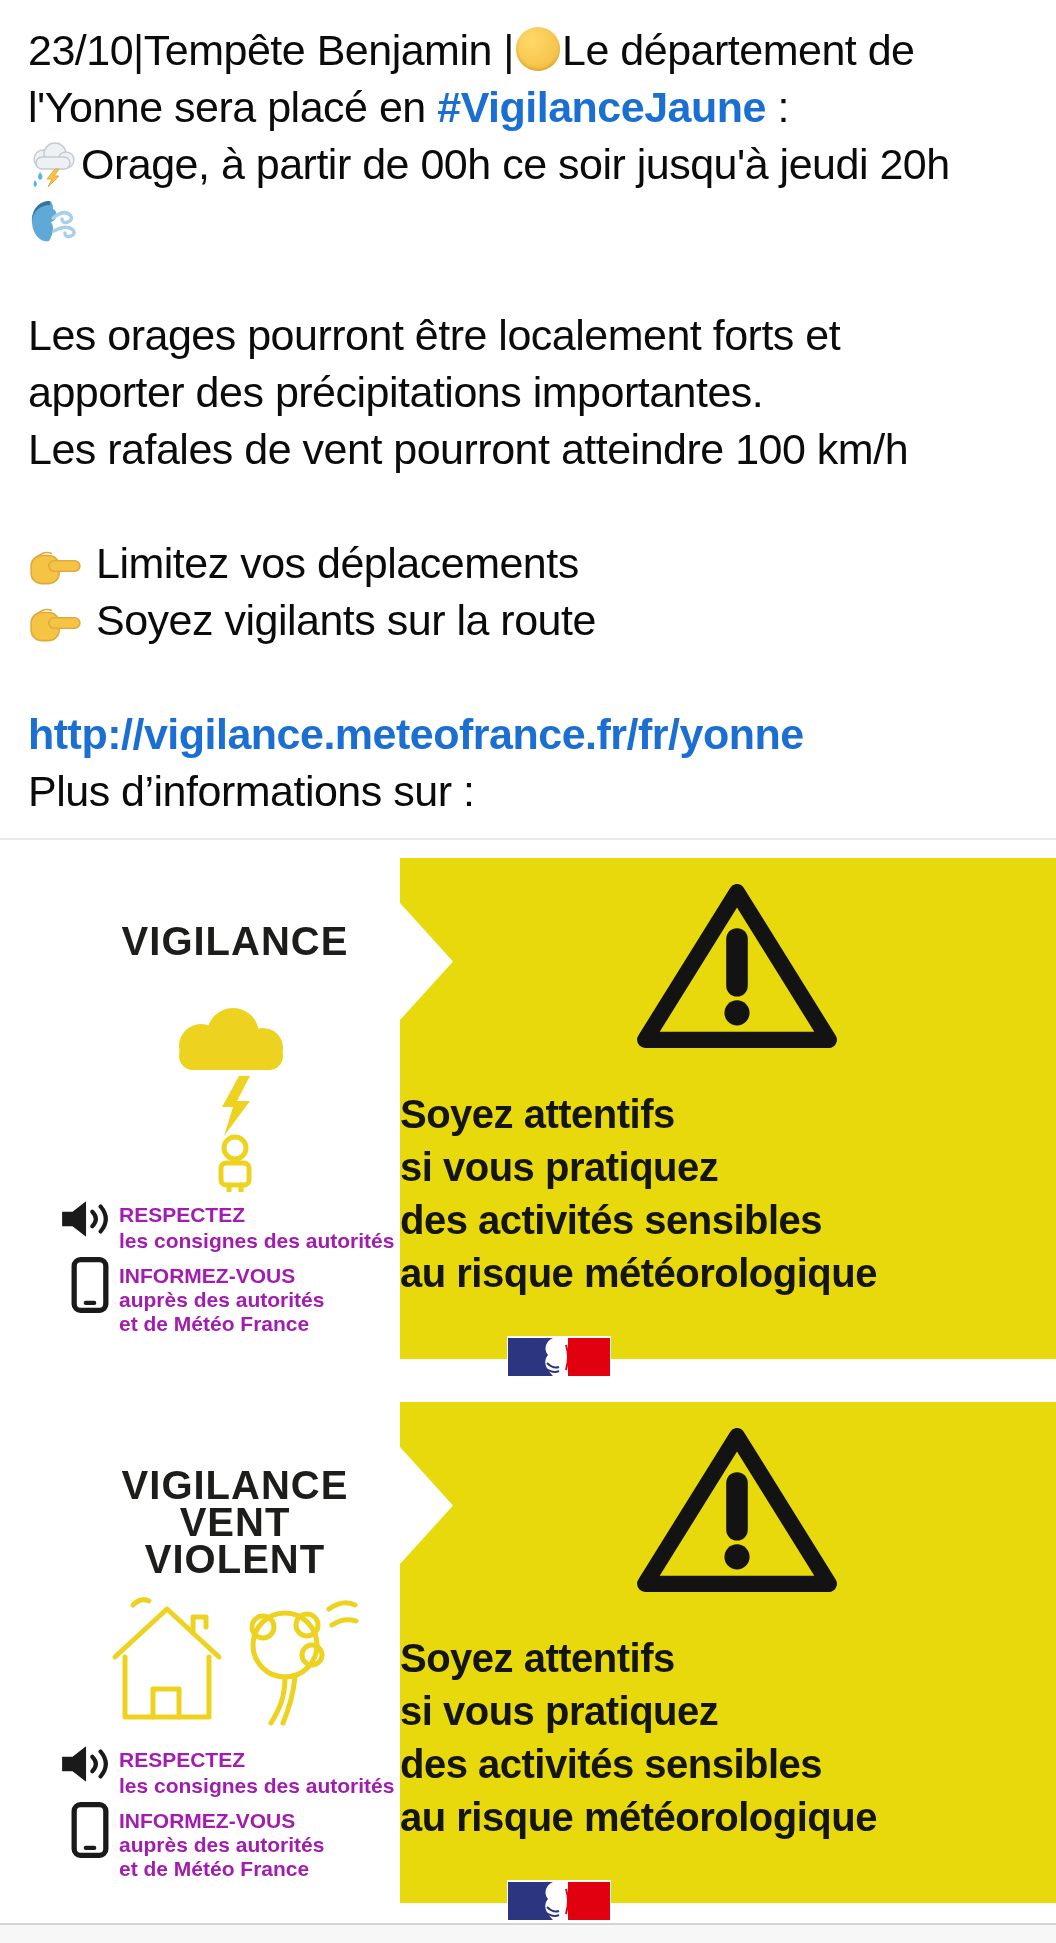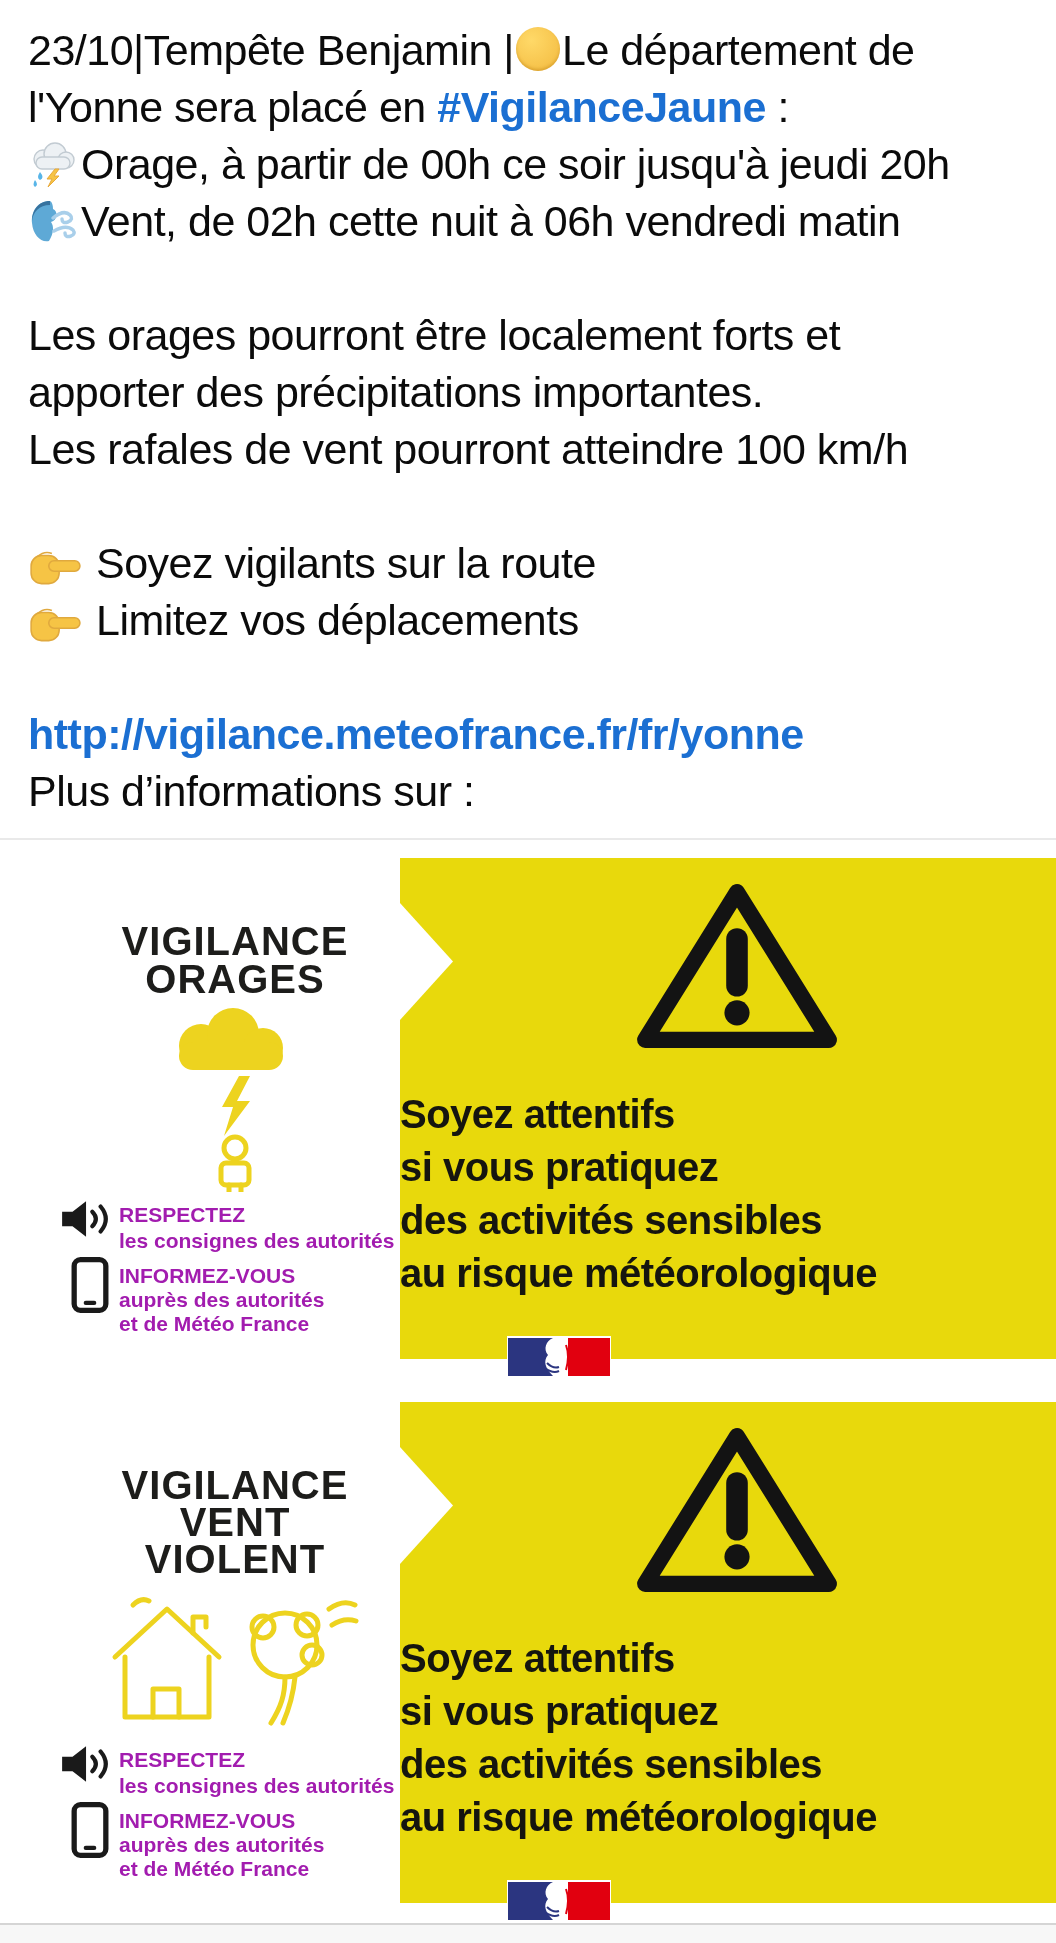--- a/index.html
+++ b/index.html
@@ -62,57 +62,56 @@
             <path d="M12,31 q-4,6 0,8 q5,-2 0,-8" fill="#58B5E8"></path>
             <path d="M7,39 q-3,5 0,7 q4,-2 0,-7" fill="#58B5E8"></path>
           </svg></span><span>Orage, à partir de 00h ce soir jusqu'à jeudi 20h</span></div>
     <div class="tline"><span class="emoji wemoji"><svg width="50" height="48" viewBox="0 0 50 46">
             <path d="M22,3 C9,3 3,14 4,25 C5,37 13,45 21,43 C26,35 26,28 23,24 C30,22 30,13 25,11 C25,7 24,4 22,3 Z" fill="#5EA9D6"></path>
             <path d="M22,3 C10,3 4,13 4,23 C5,14 11,7 22,7 Z" fill="#37729E"></path>
             <g stroke="#A9CFEA" stroke-width="3.5" fill="none" stroke-linecap="round">
               <path d="M25,20 q11,-9 17,-3 q4,4 -2,7 q-6,2 -6,-3"></path>
               <path d="M26,33 q12,-7 19,-1 q3,4 -2,6 q-6,2 -6,-3"></path>
             </g>
-          </svg></span><span>Vent, de 02h cette nuit à 06h vendredi matin</span></div>
+          </svg></span></div>
 
     <div class="spacer"></div>
 
     <div class="tline">Les orages pourront être localement forts et</div>
     <div class="tline">apporter des précipitations importantes.</div>
     <div class="tline">Les rafales de vent pourront atteindre 100 km/h</div>
 
     <div class="spacer"></div>
 
     <div class="tline"><span class="emoji finger"><svg width="54" height="40" viewBox="0 0 52 38">
             <g fill="#F6C445" stroke="#E0A93E" stroke-width="1.5">
               <rect x="3" y="8" width="27" height="27" rx="10"></rect>
               <rect x="20" y="13" width="30" height="10" rx="5"></rect>
             </g>
             <path d="M9,9 q7,-6 14,-3" stroke="#E0A93E" stroke-width="1.5" fill="none"></path>
-          </svg></span><span>Soyez vigilants sur la route</span></div>
+          </svg></span><span>Limitez vos déplacements</span></div>
     <div class="tline"><span class="emoji finger"><svg width="54" height="40" viewBox="0 0 52 38">
             <g fill="#F6C445" stroke="#E0A93E" stroke-width="1.5">
               <rect x="3" y="8" width="27" height="27" rx="10"></rect>
               <rect x="20" y="13" width="30" height="10" rx="5"></rect>
             </g>
             <path d="M9,9 q7,-6 14,-3" stroke="#E0A93E" stroke-width="1.5" fill="none"></path>
-          </svg></span><span>Limitez vos déplacements</span></div>
+          </svg></span><span>Soyez vigilants sur la route</span></div>
 
     <div class="spacer"></div>
 
     <div class="tline"><a class="plain" href="#">http://vigilance.meteofrance.fr/fr/yonne</a></div>
     <div class="tline">Plus d’informations sur :</div>
   </div>
 
   <div class="divider-top"></div>
 
   <div class="infographic ig1">
     <div class="ig-title">
       <div>VIGILANCE</div>
-      <div>ORAGES</div>
     </div>
 
     <div class="icon-zone" style="left:142px;top:146px;">
       <svg width="150" height="190" viewBox="0 0 150 190">
         <g fill="#EDD31F">
           <circle cx="42" cy="44" r="22"></circle>
             <circle cx="74" cy="32" r="26"></circle>
             <circle cx="104" cy="46" r="20"></circle>
           <rect x="20" y="40" width="104" height="28" rx="14"></rect>
         </g>

